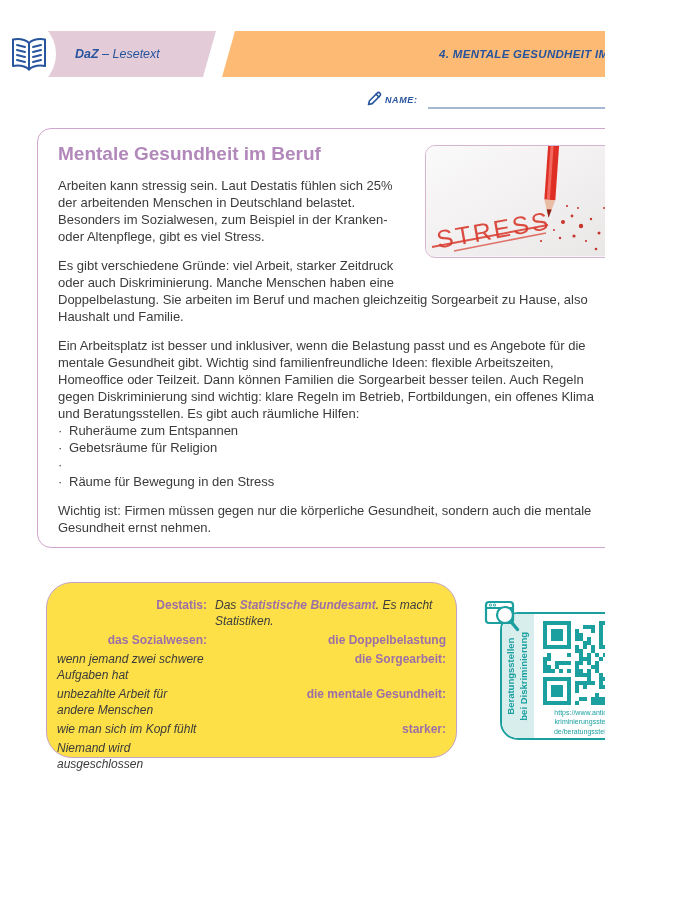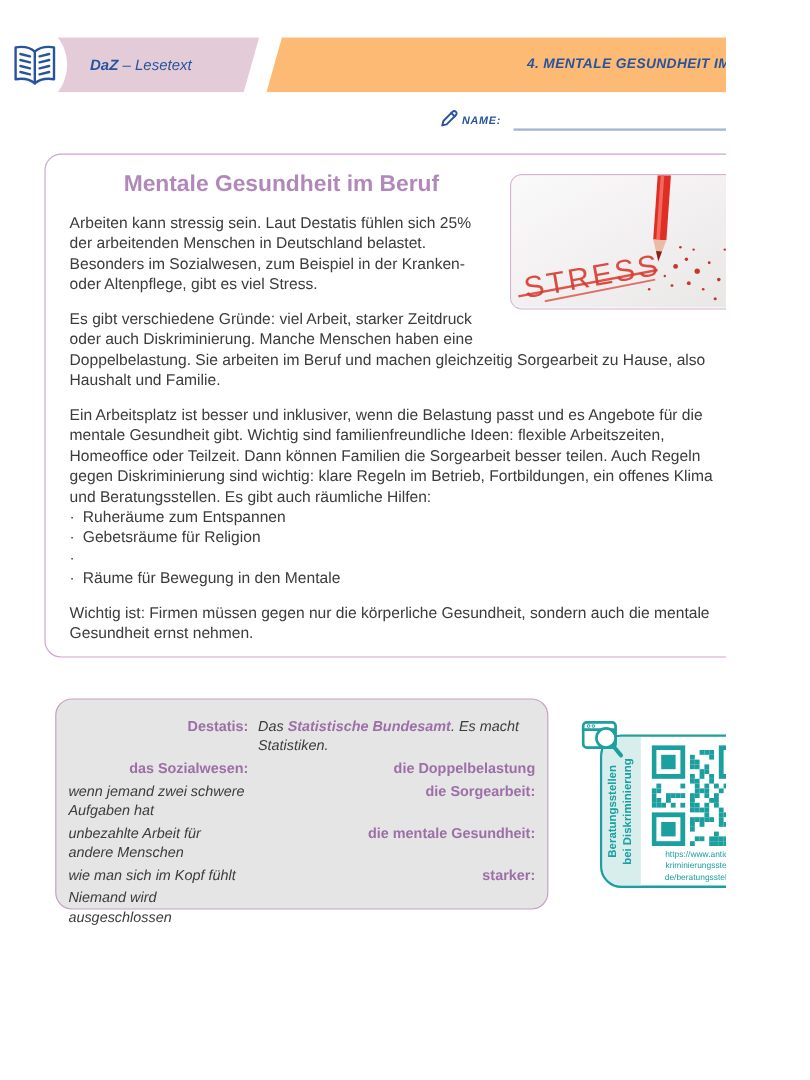--- a/index.html
+++ b/index.html
@@ -31,35 +31,35 @@
   .pencil-icon { position:absolute; left:0; top:1px; }
   .name-label { position:absolute; left:19px; top:5px; font-size:9px; font-weight:bold; font-style:italic; letter-spacing:.6px; color:#27549d; }
   .name-line { position:absolute; left:62px; top:17px; width:220px; height:0; border-bottom:2px solid #a4b8d4; cursor:text; }
 
   
   .article-box {
     position:absolute; left:37px; top:112px; width:602px; height:420px;
     border:1.5px solid #cfa4cd; border-radius:14px; background:#fff;
     padding:14px 20px 16px 20px;
   }
-  .article-title { color:#b288ba; font-weight:bold; font-size:19px; margin-bottom:12px;text-align:center; }
+  .article-title { color:#b288ba; font-weight:bold; font-size:19px; margin-bottom:12px; }
   .stress-figure {
     float:right; width:193px; height:113px; margin-left:14px; margin-bottom:18px; margin-top:2px;
     border:1.5px solid #d8b4d4; border-radius:10px; overflow:hidden; background:#f6f4f4;
   }
   .article-body { font-size:13px; line-height:17px; color:#3b3b3b; }
   .article-body p { margin-bottom:12px; }
   .bullet-list { list-style:none; margin-bottom:12px; }
   .bullet-list li { display:flex; }
   .bullet-dot { width:11px; flex:0 0 11px; text-align:left; }
 
   
   .glossary-box {
     position:absolute; left:46px; top:566px; width:411px; height:176px;
-    background:#e5e5e5; border:1.5px solid #c6a2c6; border-radius:14px;
+    background:#fde047; border:1.5px solid #c6a2c6; border-radius:26px;
     padding:14px 10px 12px 10px;
     display:grid; grid-template-columns:150px 1fr; column-gap:8px; row-gap:3px;
     font-size:12px; line-height:16px; align-content:start;
   }
   .gl-term { color:#9c6fa6; font-weight:bold; text-align:right; }
   .gl-def  { color:#3b3b3b;font-style:italic; }
   .gl-hl   { color:#9c6fa6; font-weight:bold; }
 
   
   .qr-block {
@@ -162,21 +162,21 @@
           </li>
         <li>
             <span class="bullet-dot">·</span>
             <span>Gebetsräume für Religion</span>
           </li>
         <li>
             <span class="bullet-dot">·</span>
           </li>
         <li>
             <span class="bullet-dot">·</span>
-            <span>Räume für Bewegung in den Mentale</span>
+            <span>Räume für Bewegung in den Stress</span>
           </li>
       </ul>
       <p>Wichtig ist: Firmen müssen gegen nur die körperliche Gesundheit, sondern auch die mentale Gesundheit ernst nehmen.</p>
     </div>
   </div>
 
   <div class="glossary-box">
     <div class="gl-term">Destatis:</div>
     <div class="gl-def"><span>Das </span><span class="gl-hl">Statistische Bundesamt</span><span>. Es macht Statistiken.</span></div>
     <div class="gl-term">das Sozialwesen:</div>

